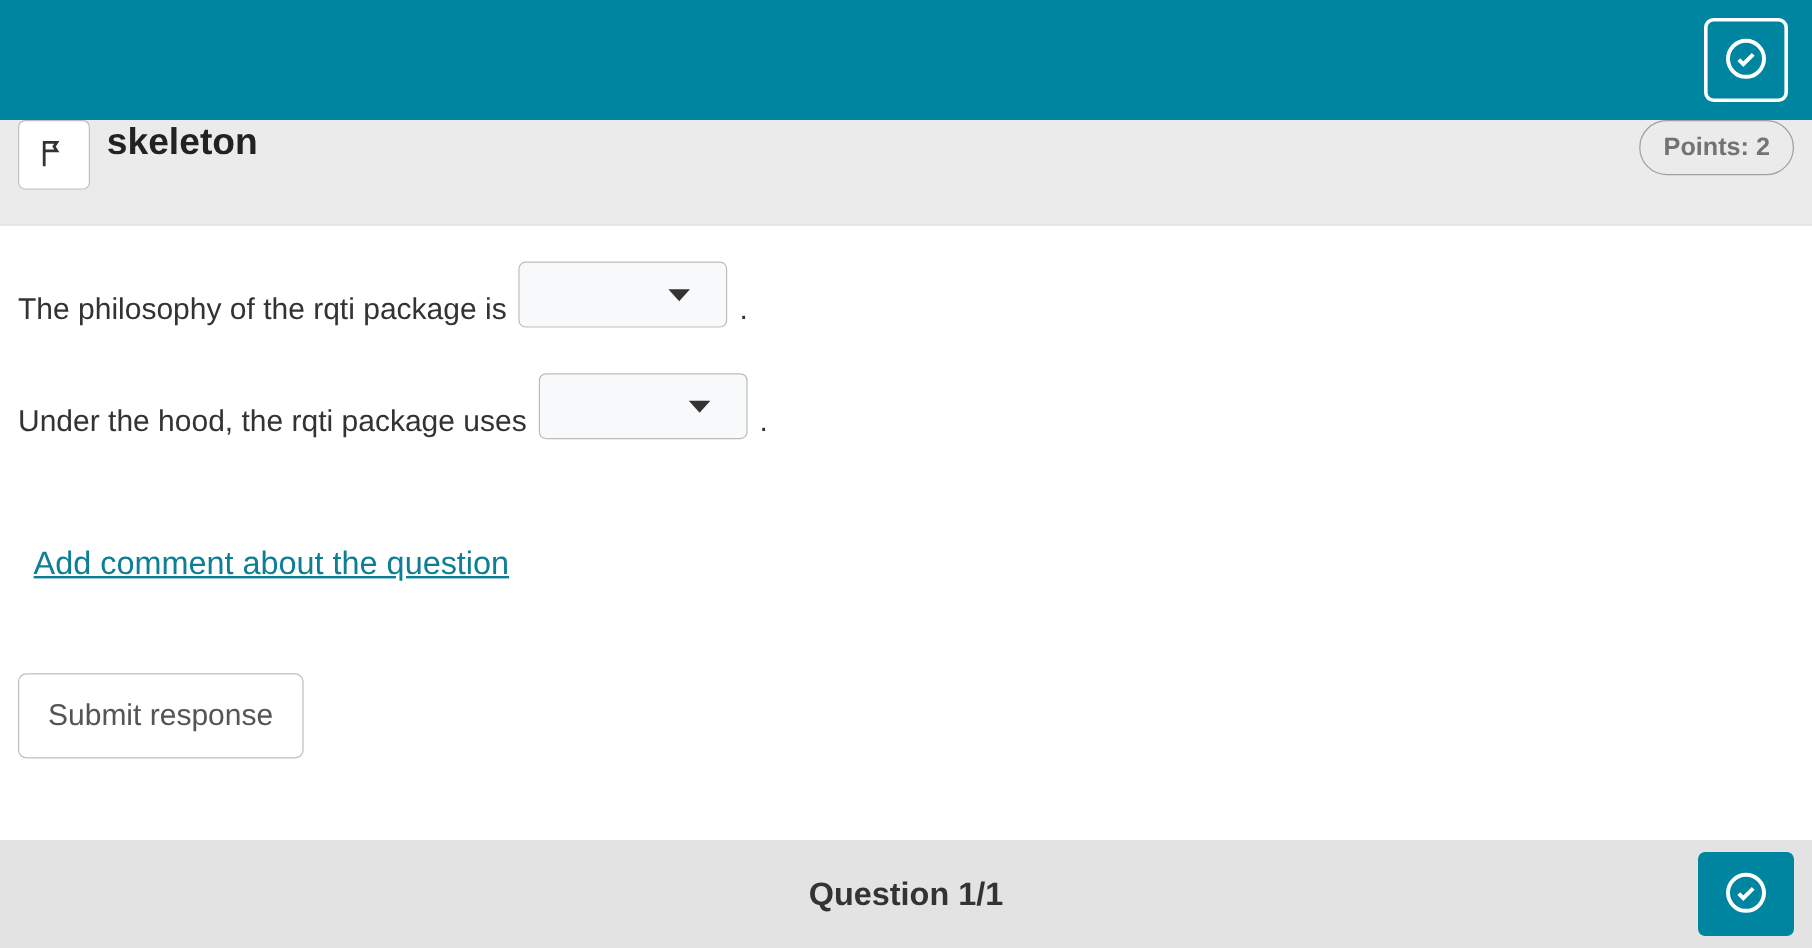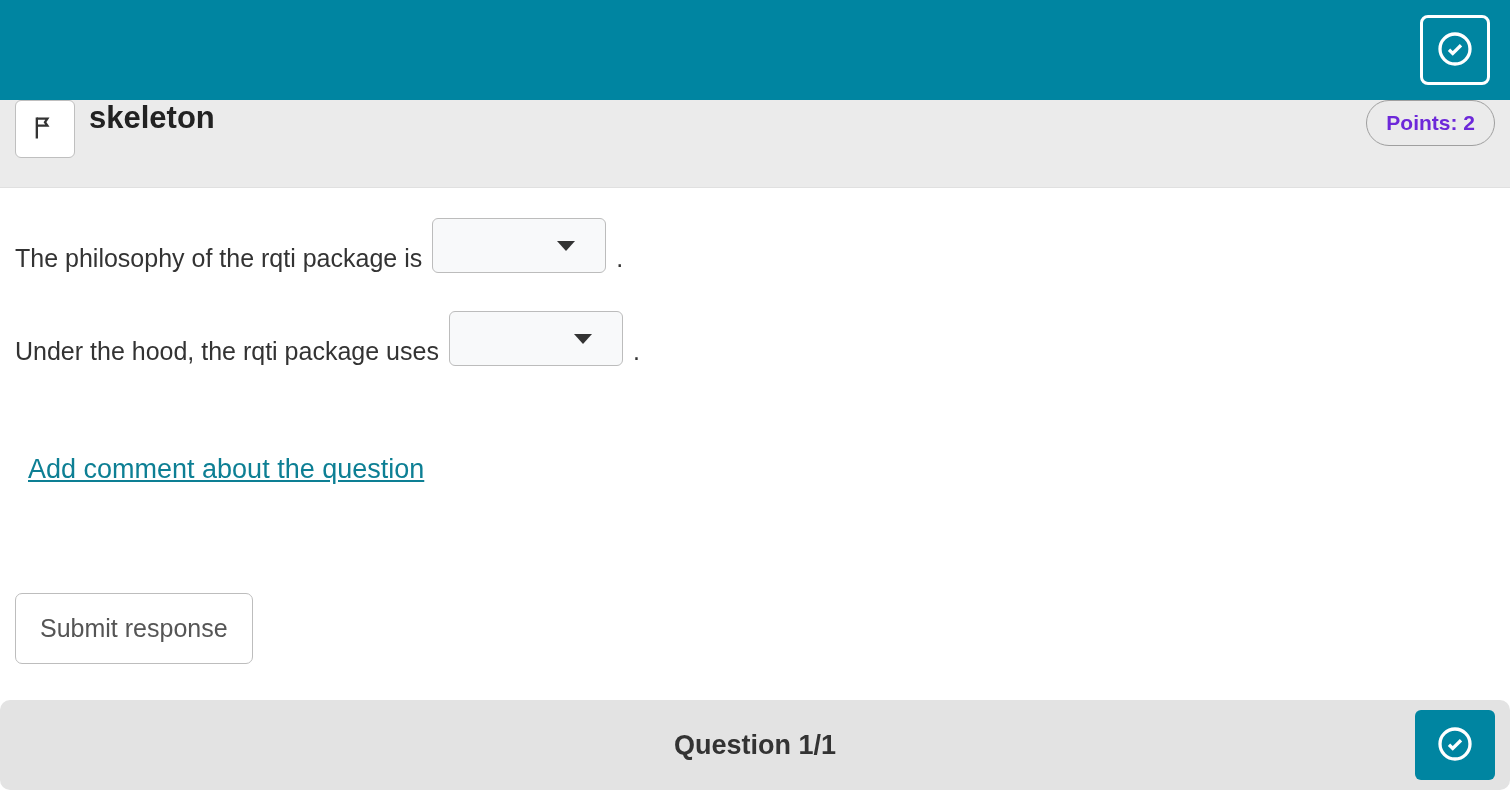--- a/index.html
+++ b/index.html
@@ -48,21 +48,21 @@
     color: #222;
     flex: 0 0 auto;
   }
   .points-badge {
     margin-left: auto;
     border: 1px solid #9f9f9f;
     border-radius: 999px;
     padding: 10px 19px;
     font-size: 21px;
     font-weight: 700;
-    color: #6d28d9;
+    color: #737373;
     background: #ebebeb;
   }
 
   .content {
     flex: 1;
     padding: 30px 15px 20px 15px;
     font-size: 25px;
     color: #333;
   }
   .sentence {
@@ -96,38 +96,37 @@
     display: inline-block;
     margin-top: 50px;
     margin-left: 13px;
     color: #0d7f94;
     font-size: 27px;
     cursor: pointer;
     text-decoration: underline;
   }
 
   .submit-btn {
-    margin-top: 108px;
+    margin-top: 76px;
     padding: 20px 24px;
     font-size: 25px;
     color: #555;
     background: #fff;
     border: 1px solid #bdbdbd;
     border-radius: 7px;
     cursor: pointer;
   }
 
   .footer {
     background: #e3e3e3;
     height: 90px;
     display: flex;
     align-items: center;
     padding: 0 15px;
     position: relative;
-    border-radius: 10px;
   }
   .footer-text {
     position: absolute;
     left: 50%; transform: translateX(-50%);
     font-size: 27px;
     font-weight: 700;
     color: #333;
   }
   .footer-confirm-btn {
     margin-left: auto;

